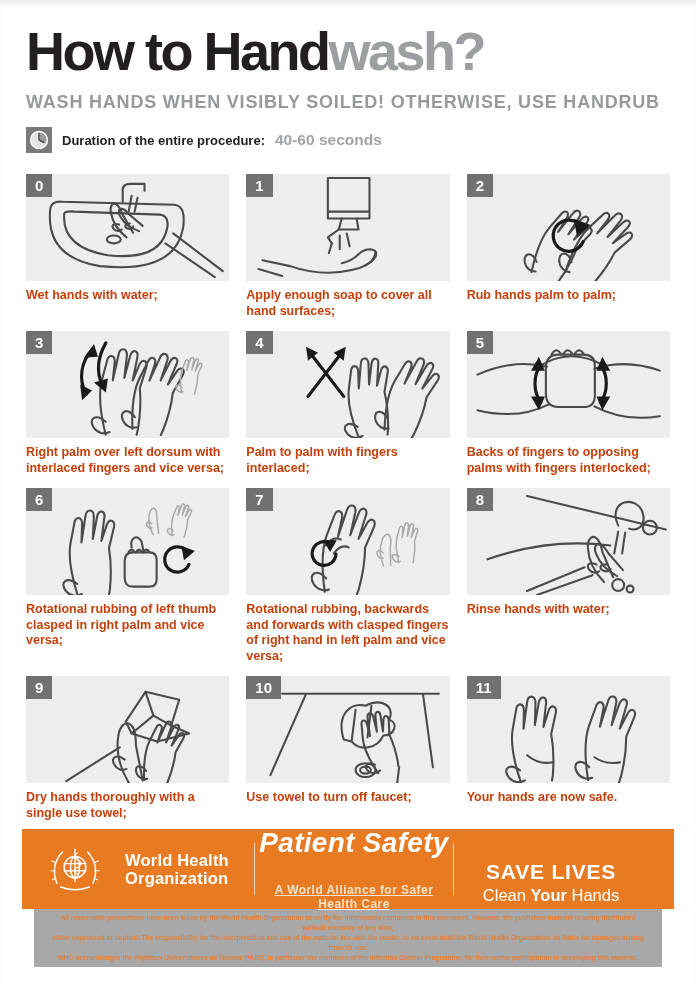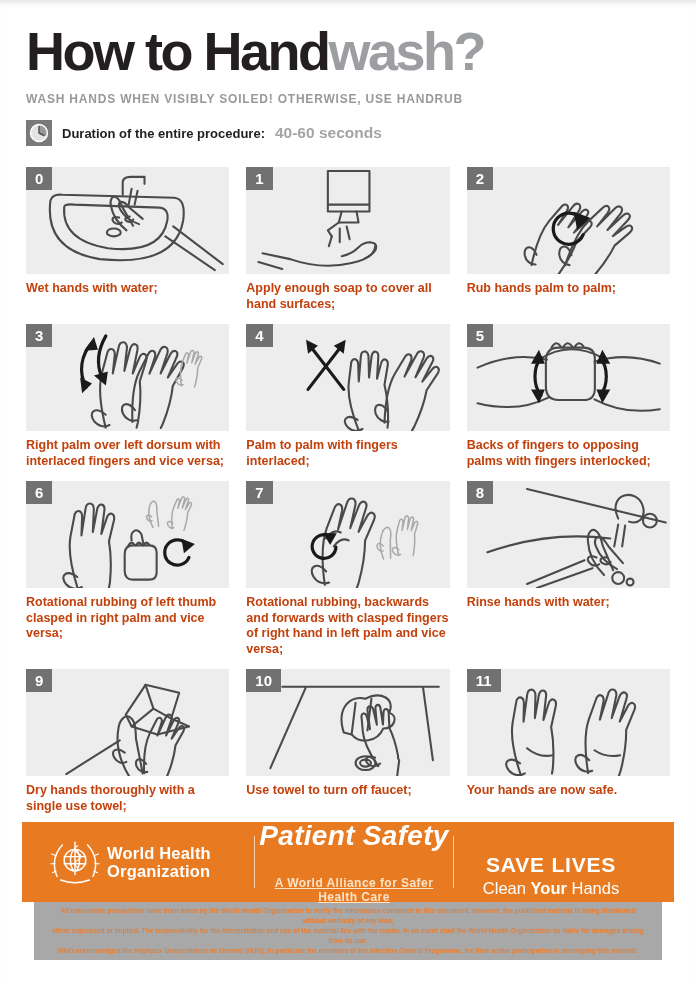--- a/index.html
+++ b/index.html
@@ -5,40 +5,40 @@
   html,body{margin:0;padding:0;background:#fff;}
   .poster{
     position:relative;width:696px;height:984px;box-sizing:border-box;
     padding:24px 26px 0 26px;background:#fff;overflow:hidden;
     font-family:"Liberation Sans","DejaVu Sans",sans-serif;
     box-shadow:inset 0 6px 6px -4px rgba(0,0,0,.12);
   }
   
   .title{font-size:54px;font-weight:bold;letter-spacing:-2.5px;color:#231f20;line-height:1.02;white-space:nowrap;}
   .title .accent{color:#9c9ea1;}
-  .subtitle{margin-top:13px;font-size:12px;font-weight:bold;color:#97999c;letter-spacing:.8px;white-space:nowrap;}
+  .subtitle{margin-top:13px;font-size:18px;font-weight:bold;color:#97999c;letter-spacing:.8px;white-space:nowrap;}
   .duration{margin-top:14px;display:flex;align-items:center;gap:10px;}
   .duration-label{font-size:13px;font-weight:bold;color:#1f1f1f;}
   .duration-value{font-size:15.5px;font-weight:bold;color:#a2a4a7;}
   
   .grid{margin-top:21px;display:grid;grid-template-columns:repeat(3,1fr);column-gap:17px;row-gap:12px;}
   .panel{position:relative;height:107px;background:#ededee;}
   .badge{position:absolute;top:0;left:0;background:#717171;color:#fff;font-weight:bold;font-size:15px;padding:3px 9px;z-index:2;}
   .illus{position:absolute;left:0;top:0;width:100%;height:100%;}
   .caption{margin-top:7px;font-size:12.5px;font-weight:bold;color:#c2410c;line-height:1.24;min-height:31px;}
   
   .s{fill:none;stroke:#4a4a4a;stroke-width:2.1;stroke-linecap:round;stroke-linejoin:round;}
   .illus use{fill:none;stroke:#4a4a4a;stroke-width:2.1;stroke-linecap:round;stroke-linejoin:round;}
   .illus use.ghost{stroke:#a8a8a8;stroke-width:1.5;}
   .a{fill:none;stroke:#1a1a1a;stroke-width:3.2;stroke-linecap:round;}
   .ah{fill:#1a1a1a;stroke:none;}
   
   .footer-orange{margin:8px -4px 0 -4px;background:#e87b22;height:80px;display:flex;align-items:center;
     padding:0 26px;box-sizing:border-box;color:#fff;}
-  .f-logo{display:flex;align-items:center;gap:5px;width:206px;}
+  .f-logo{display:flex;align-items:center;gap:23px;width:206px;}
   .who-name{font-size:16.5px;font-weight:bold;line-height:1.12;letter-spacing:.2px;}
   .f-div{width:1px;height:52px;background:rgba(255,255,255,.65);}
   .f-ps{width:198px;text-align:center;}
   .ps-title{font-size:28px;font-weight:bold;letter-spacing:.3px;font-style:italic;}
   .ps-sub{font-size:12px;margin-top:24px;letter-spacing:.45px;color:#fbe3c8;font-weight:bold;text-decoration:underline;}
   .f-sl{flex:1;text-align:center;}
   .sl-title{font-size:21px;font-weight:bold;letter-spacing:.8px;margin-top:27px;}
   .sl-sub{font-size:16.5px;margin-top:2px;}
   .disclaimer{margin:0 8px;background:#a8a8a8;color:#e0813c;font-size:6.6px;text-align:center;
     padding:4px 14px;line-height:1.5;font-weight:bold;}

